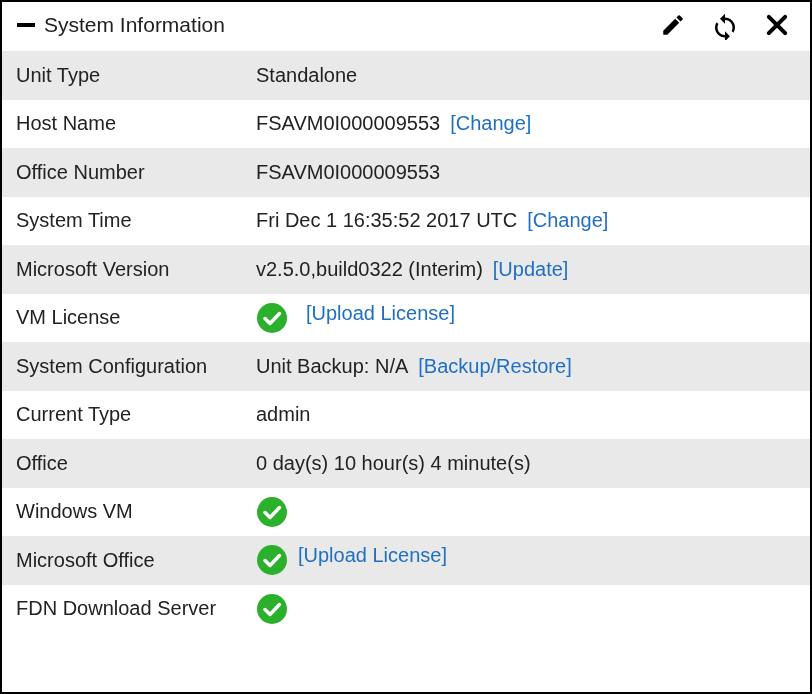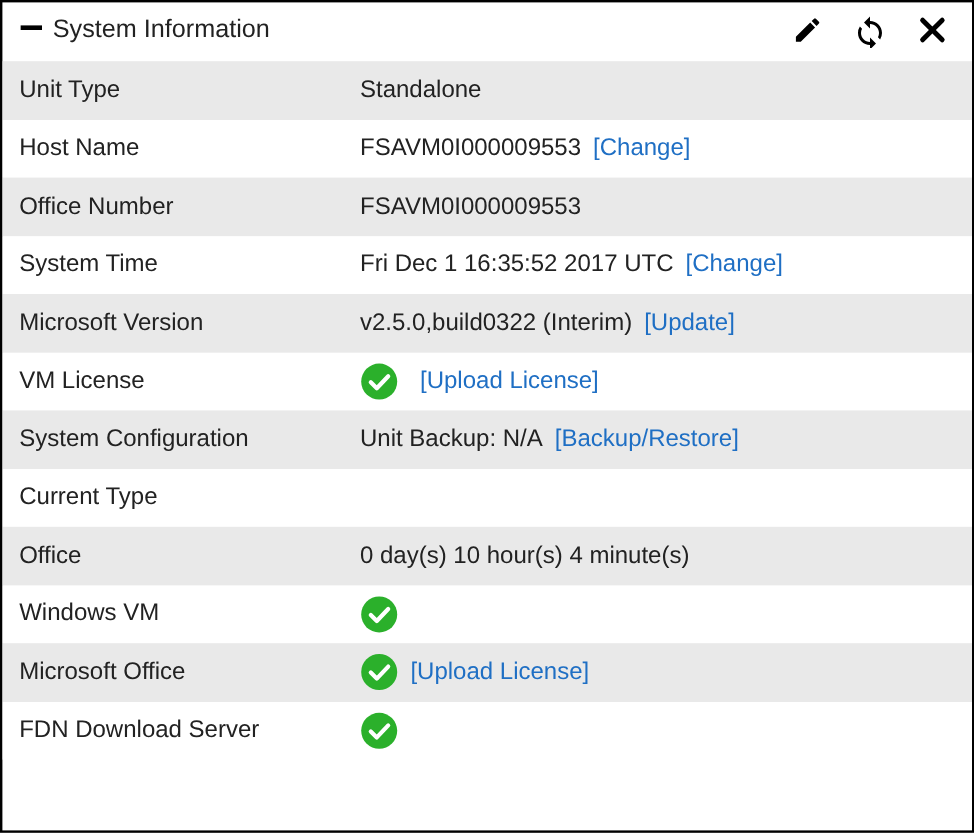--- a/index.html
+++ b/index.html
@@ -12,21 +12,21 @@
       overflow: hidden;
     }
     .header {
       display: flex;
       align-items: center;
       padding: 8px 14px 10px 14px;
       border-bottom: 1px solid transparent;
     }
     .header-left {
       display: flex;
-      align-items: flex-start;
+      align-items: center;
       flex: 1;
       gap: 8px;
     }
     .minus-icon {
       width: 20px;
       height: 20px;
       display: inline-flex;
       align-items: center;
       justify-content: center;
     }
@@ -52,31 +52,29 @@
     .table {
       width: 100%;
     }
     .row {
       display: flex;
       align-items: center;
       padding: 0 14px;
       height: 48.5px;
       font-size: 20px;
       color: #222;
-      gap: 44px;
     }
     .row:nth-child(odd) { background: #e9e9e9; }
     .row:nth-child(even) { background: #ffffff; }
     .label-cell {
       width: 240px;
       flex-shrink: 0;
     }
     .value-cell {
       display: flex;
-      align-items: center;
       gap: 10px;
       flex: 1;
     }
     .link {
       color: #1f6fc4;
       cursor: pointer;
     }
     .status-ok {
       width: 32px;
       height: 32px;
@@ -181,20 +179,23 @@
   <div class="row">
     <div class="label-cell">System Configuration</div>
     <div class="value-cell">
       <span>Unit Backup: N/A</span>
       <span class="link">[Backup/Restore]</span>
     </div>
   </div>
 
   <div class="row">
     <div class="label-cell">Current Type</div>
+    <div class="value-cell">
+      <span>admin</span>
+    </div>
   </div>
 
   <div class="row">
     <div class="label-cell">Office</div>
     <div class="value-cell">
       <span>0 day(s) 10 hour(s) 4 minute(s)</span>
     </div>
   </div>
 
   <div class="row">

